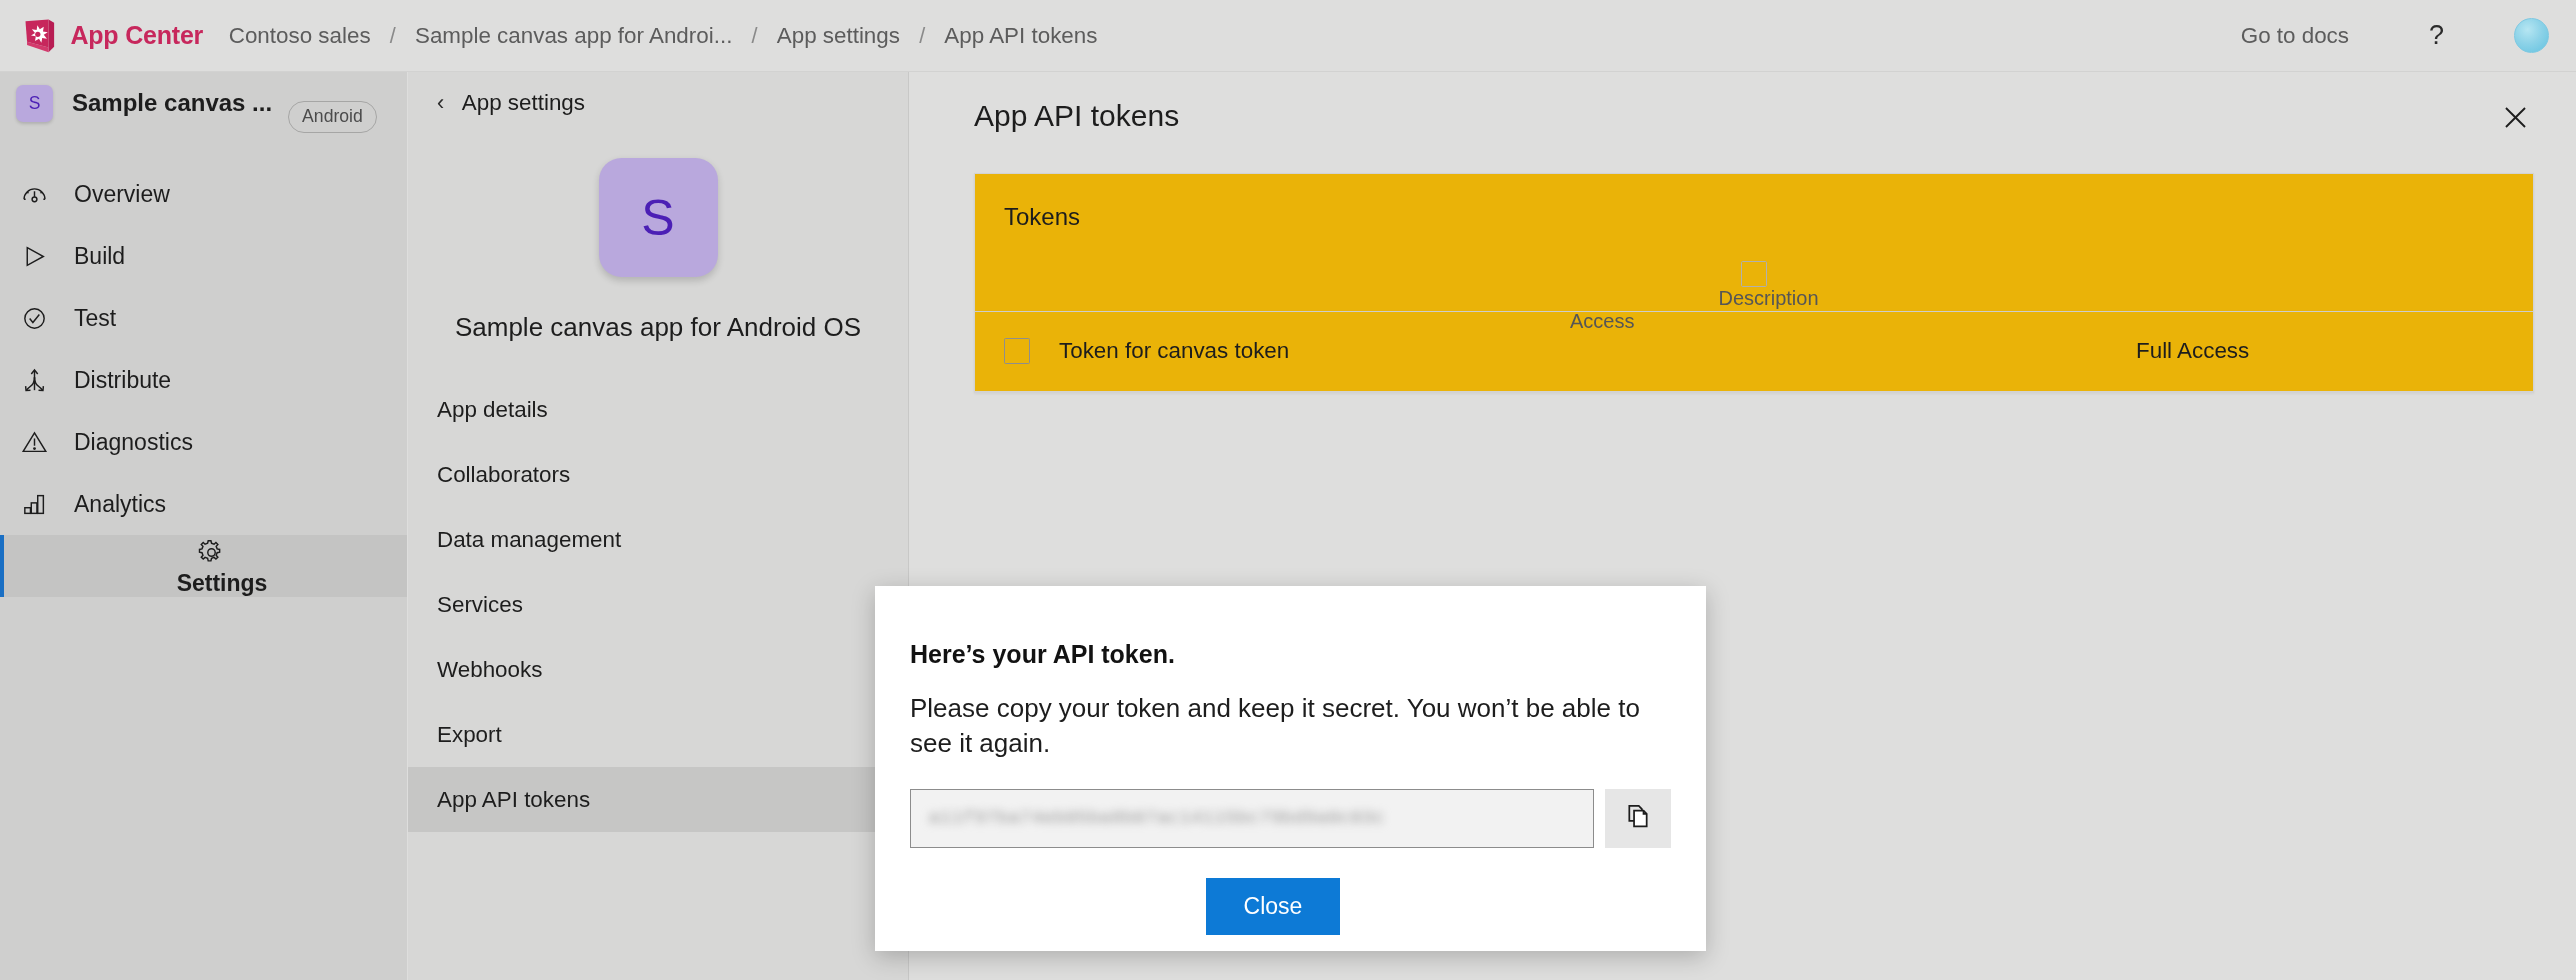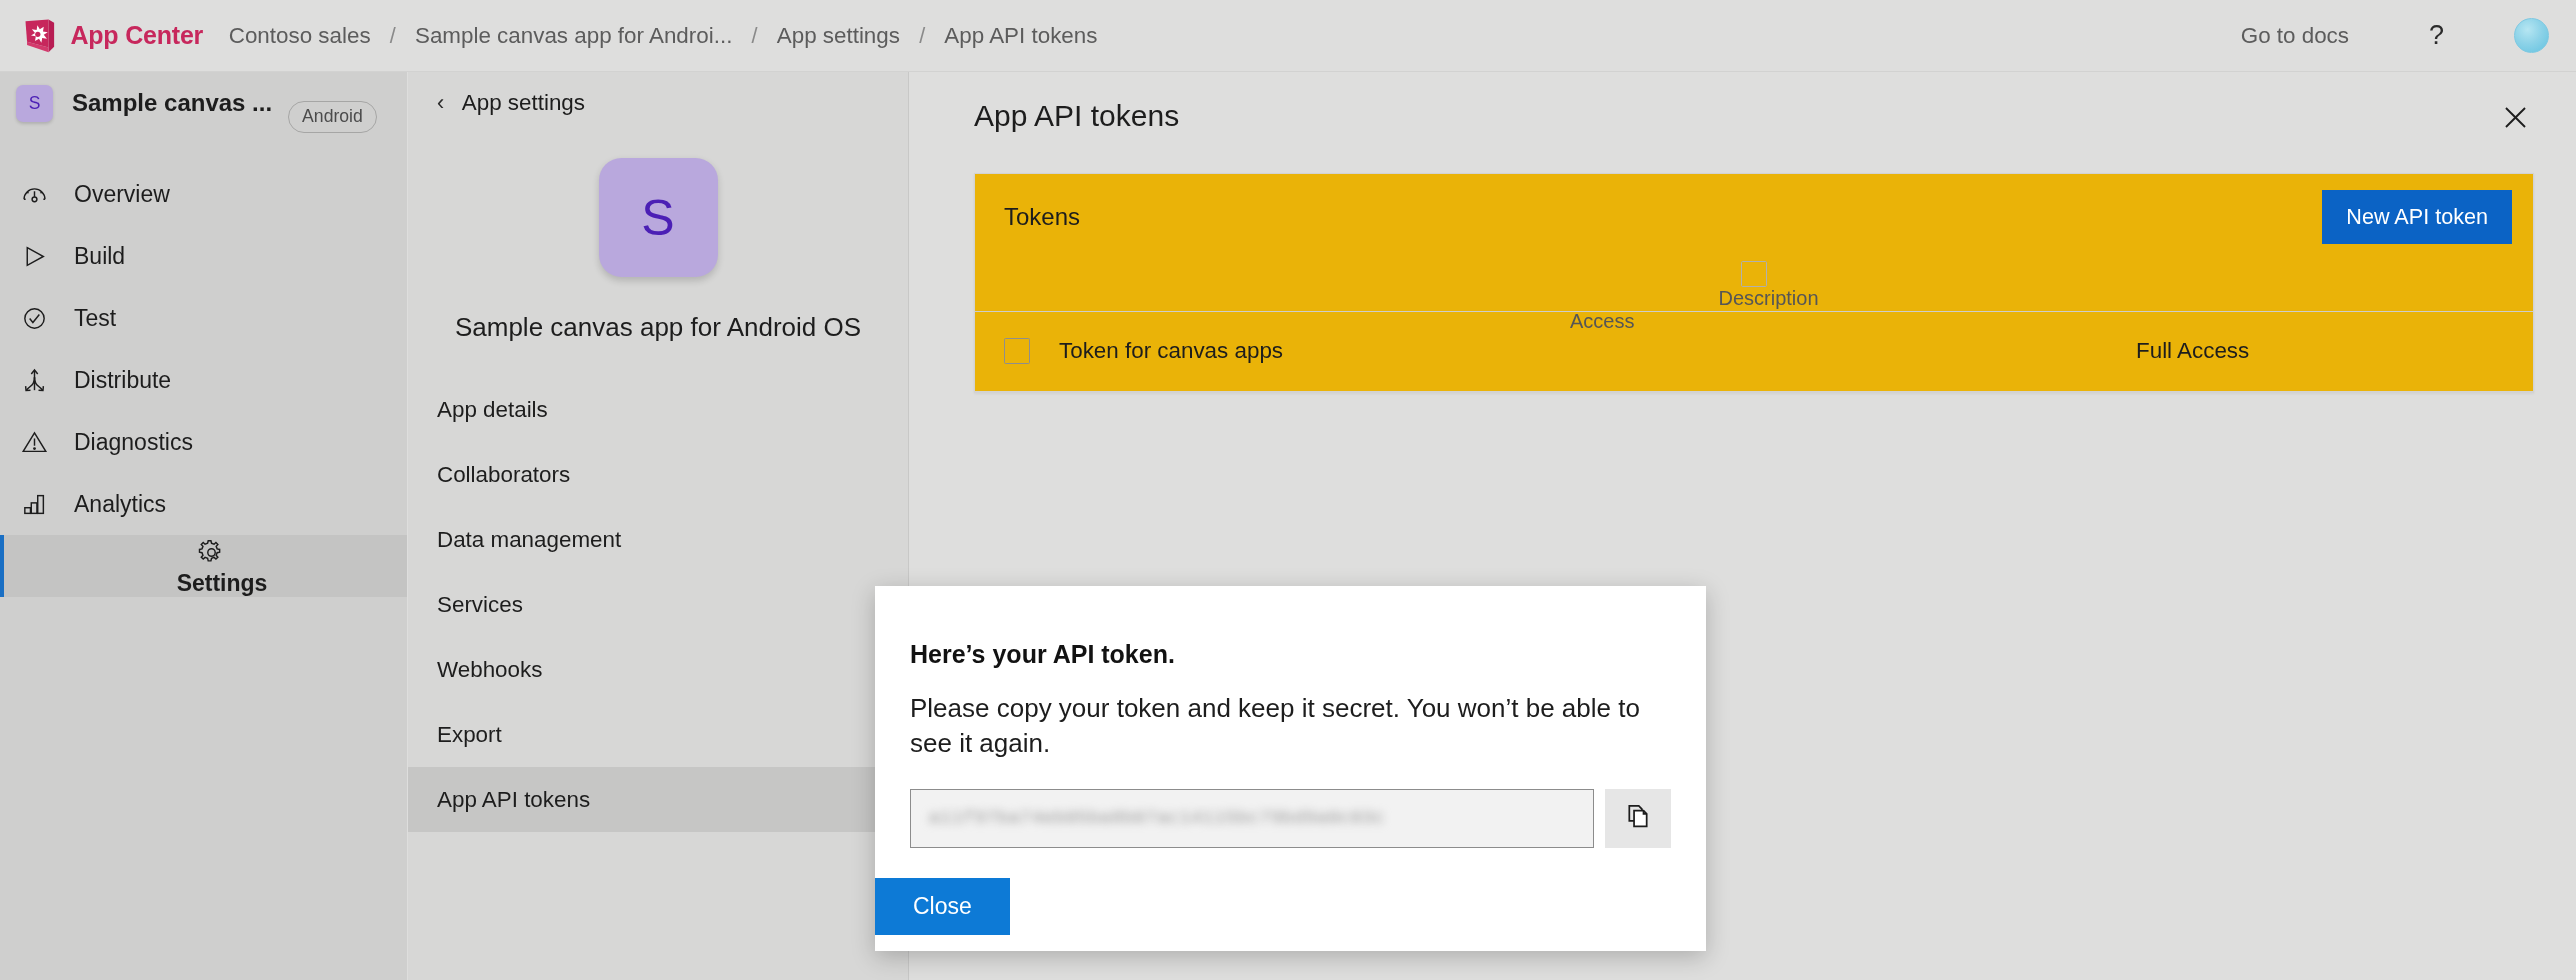--- a/index.html
+++ b/index.html
@@ -188,21 +188,21 @@
   }
   .token-blur {
     font-size: 19px; color: #9a9a9a; font-family: "Liberation Mono", monospace;
     filter: blur(4px); user-select: none; white-space: nowrap; overflow: hidden;
   }
   .copy-btn {
     width: 66px; height: 59px; margin-left: 11.2px; background: #e6e6e6;
     border: none; cursor: pointer;
     display: flex; align-items: center; justify-content: center;
   }
-  .modal-actions { display: flex; justify-content: flex-start; margin: 30px 35px 0 0; }
+  .modal-actions { display: flex; justify-content: center; margin: 30px 35px 0 0; }
   .btn-close {
     background: #0d7ad6; color: #fff; border: none; font-family: inherit;
     font-size: 23px; padding: 15px 38px; cursor: pointer;
   }
 </style>
 </head>
 <body>
 
 <div id="app">
 
@@ -354,32 +354,31 @@
         <svg width="27" height="27" viewBox="0 0 34 34" fill="none" stroke="#1d1d1d" stroke-width="2.4">
           <path d="M5 5 L29 29"></path>
             <path d="M29 5 L5 29"></path>
         </svg>
       </div>
     </div>
 
     <div class="card">
       <div class="card-head">
         <div class="card-title">Tokens</div>
-        <button class="btn-primary">New API token</button>
       </div>
 
       <div class="table-head">
         <span class="cbx dim"></span>
         <span class="col-desc th">Description</span>
         <span class="col-access th">Access</span>
       </div>
 
       <div class="table-row">
         <span class="cbx"></span>
-        <span class="col-desc td">Token for canvas apps</span>
+        <span class="col-desc td">Token for canvas token</span>
         <span class="col-access td">Full Access</span>
       </div>
     </div>
   </div>
 
   <div class="modal">
     <div class="modal-title">Here’s your API token.</div>
     <div class="modal-text">Please copy your token and keep it secret. You won’t be able to see it again.</div>
 
     <div class="modal-field-row">

